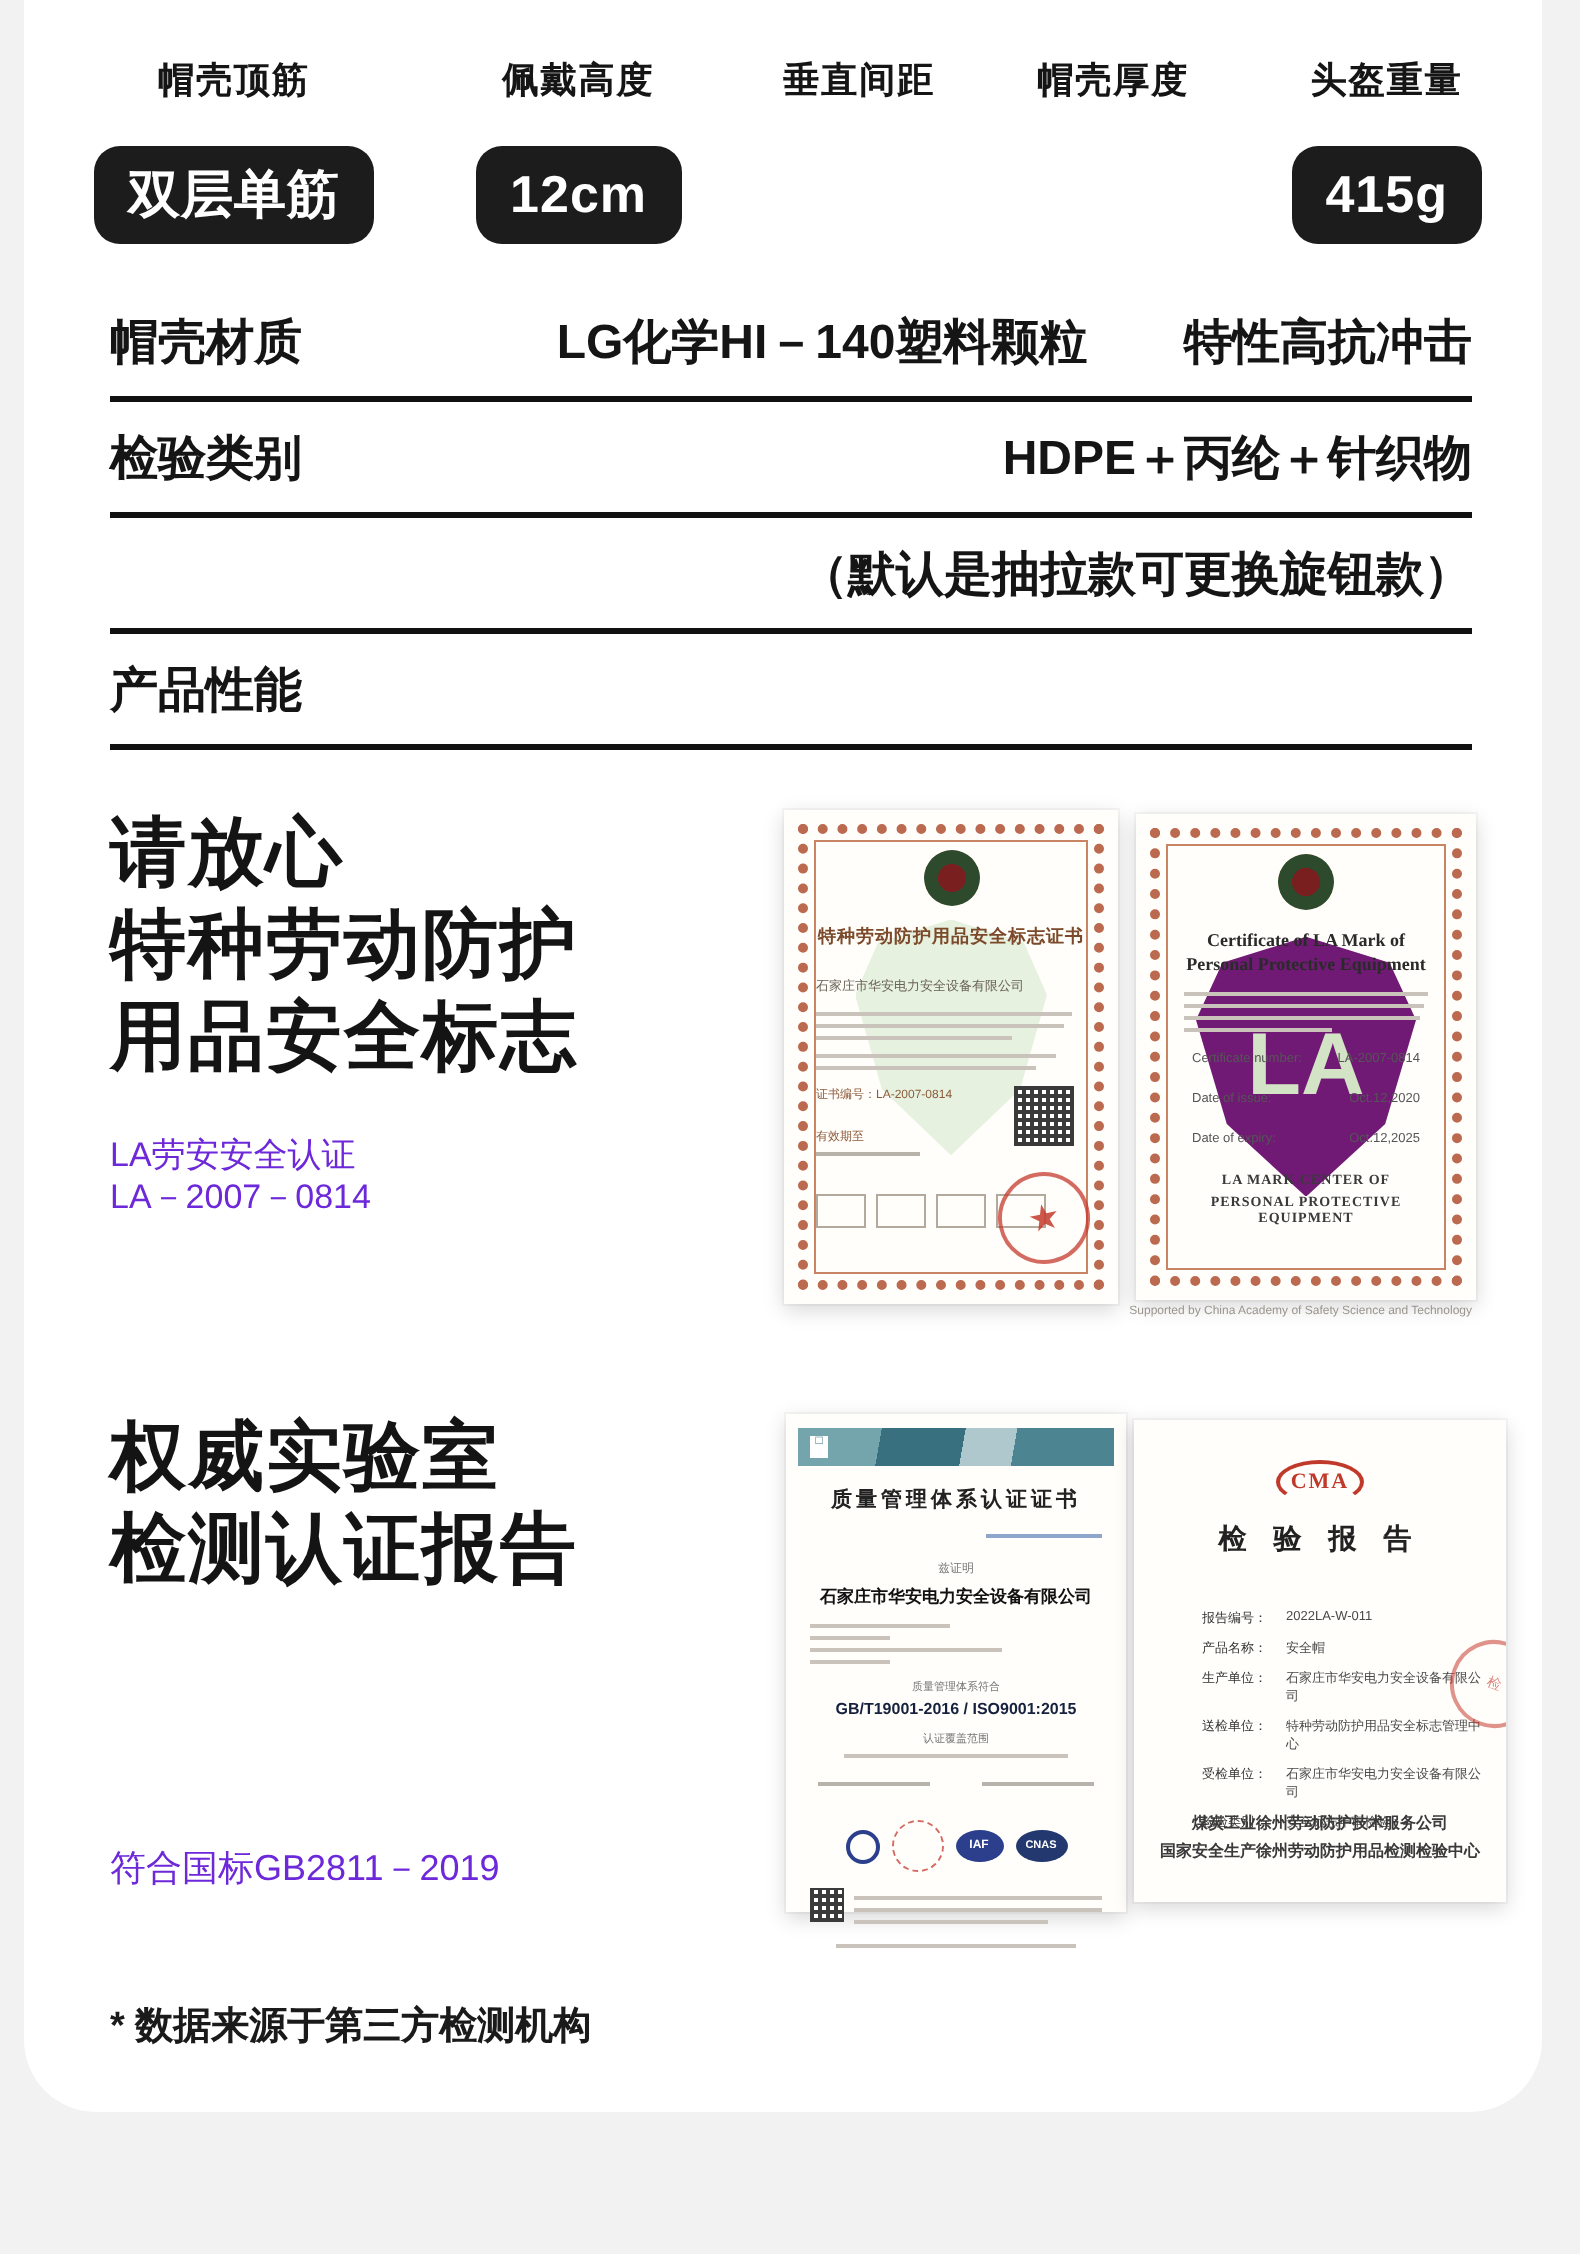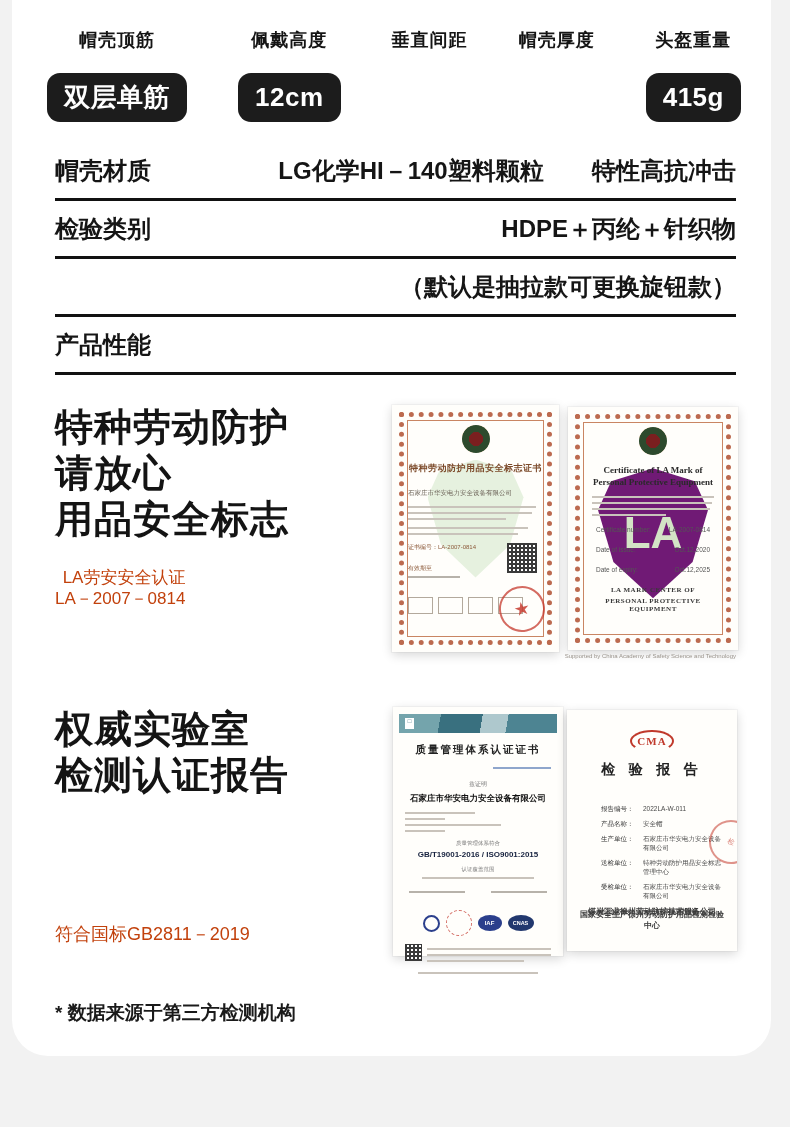--- a/index.html
+++ b/index.html
@@ -19,21 +19,21 @@
   .spec-table { position:absolute; left:43px; top:143px; width:681px; }
   .t-row { height:58px; display:flex; align-items:center; border-bottom:3px solid #111;
            font-size:24px; font-weight:700; color:#151515; }
   .t-label { width:175px; }
   .t-center { flex:1; text-align:center; }
   .t-right { text-align:right; white-space:nowrap; }
 
   
   .sec-head { position:absolute; left:43px; font-size:38px; font-weight:900; color:#141414;
               line-height:46px; letter-spacing:1px; }
-  .sec-sub { position:absolute; left:43px; font-size:17px; font-weight:500; color:#c2410c; line-height:21px;text-align:right; }
+  .sec-sub { position:absolute; left:43px; font-size:17px; font-weight:500; color:#6d28d9; line-height:21px; }
   .footnote { position:absolute; left:43px; top:1000px; font-size:19px; font-weight:700; color:#1a1a1a; }
 
   
   .paper { position:absolute; background:#fffefb; box-shadow:0 3px 10px rgba(0,0,0,.16), 0 0 0 1px rgba(0,0,0,.03); }
   .scallop { position:absolute; inset:7px; border:5px dotted #bc6a4f; }
   .scallop-in { position:absolute; inset:3px; border:1px solid #c98563; }
   .shield { position:absolute; left:50%; top:46%; transform:translate(-50%,-50%); width:96px; height:118px;
             background:#e6f1df; clip-path:polygon(50% 0,88% 10%,100% 32%,86% 72%,50% 100%,14% 72%,0 32%,12% 10%); }
   .seal-round { width:28px; height:28px; border-radius:50%; margin:0 auto;
                 background:radial-gradient(circle at 50% 50%, #7a1f1f 0 35%, #2d4a2d 36% 70%, #8a6d3b 71% 100%); }
@@ -114,22 +114,22 @@
         <div class="t-center"></div>
         <div class="t-right">（默认是抽拉款可更换旋钮款）</div>
       </div>
       <div class="t-row">
         <div class="t-label">产品性能</div>
         <div class="t-center"></div>
       </div>
     </div>
 
     <div class="sec-head" style="top:404px;">
+      <div>请放心</div>
       <div>特种劳动防护</div>
-      <div>请放心</div>
       <div>用品安全标志</div>
     </div>
     <div class="sec-sub" style="top:567px;">
       <div>LA劳安安全认证</div>
       <div>LA－2007－0814</div>
     </div>
 
     <div class="paper" style="left:380px; top:405px; width:167px; height:247px;">
       <div class="shield"></div>
       <div class="scallop">
@@ -244,21 +244,21 @@
           <div style="flex:1;">
             <div class="bar" style="width:100%;"></div>
             <div class="bar" style="width:100%;"></div>
             <div class="bar" style="width:78%;"></div>
           </div>
         </div>
         <div class="bar" style="width:120px; margin:6px auto 0 auto;"></div>
       </div>
     </div>
 
-    <div class="paper" style="left:555px; top:710px; width:170px; height:241px; overflow:hidden;">
+    <div class="paper" style="left:555px; top:710px; width:186px; height:241px; overflow:hidden;">
       <div style="position:absolute; inset:12px;">
         <div class="cma serif" style="margin-top:8px;">CMA</div>
         <div class="serif" style="text-align:center; font-weight:700; font-size:14px; color:#222; letter-spacing:5px; margin-top:9px;">检 验 报 告</div>
         <div style="margin-top:26px;">
           <div class="rep-row">
             <span class="rep-label">报告编号：</span>
             <span>2022LA-W-011</span>
           </div>
           <div class="rep-row">
             <span class="rep-label">产品名称：</span>

